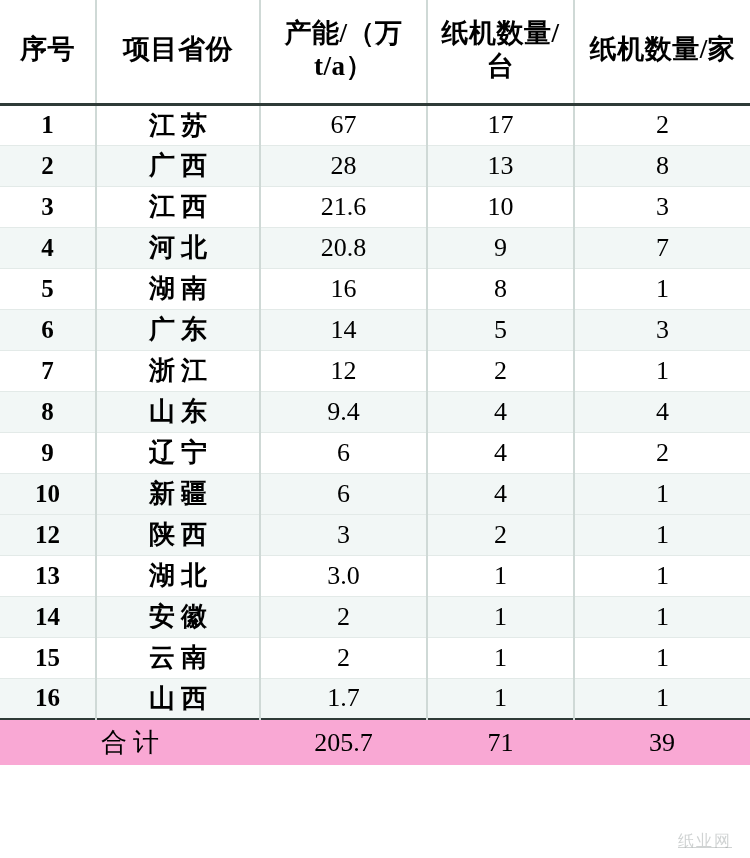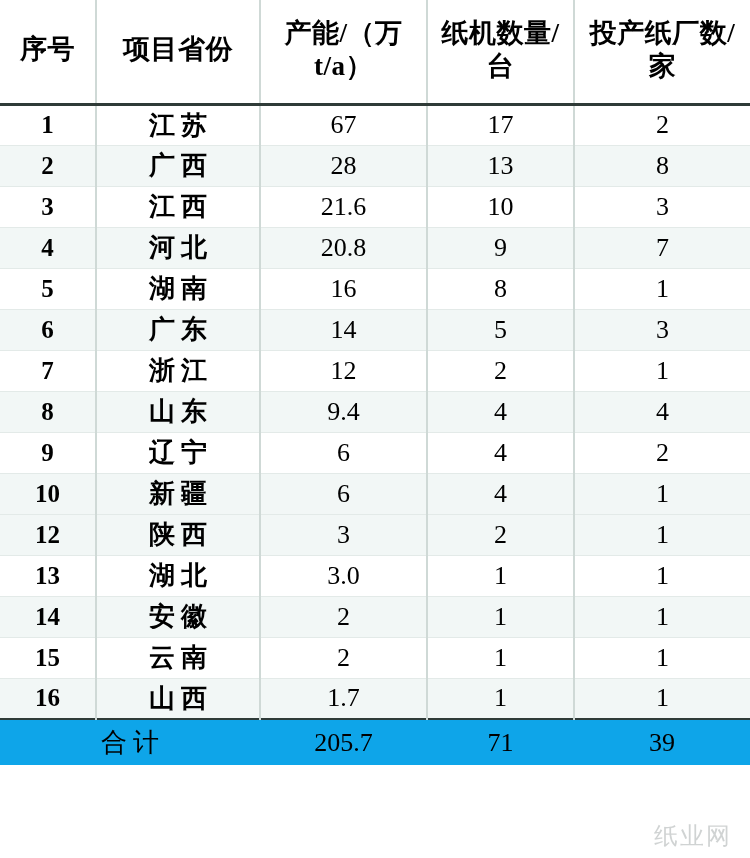--- a/index.html
+++ b/index.html
@@ -64,43 +64,44 @@
   }
   tbody td.prov {
     letter-spacing: 6px;
     text-indent: 6px;
     font-weight: bold;
   }
   tbody tr.odd td { background: #ffffff; }
   tbody tr.even td { background: #f2f7f6; }
 
   tbody tr.total td {
-    background: #0ea5e9;
+    background: #f9a8d4;
     border-right: none;
     border-bottom: none;
     font-size: 26px;
     height: 46px;
   }
   tbody tr.total td.label {
     letter-spacing: 6px;
     text-indent: 6px;
   }
   tbody tr.total {
     border-top: 2px solid #2f3b38;
   }
 
   .watermark {
     position: absolute;
     right: 18px;
     bottom: 6px;
-    font-size: 24px;
+    font-size: 16px;
     color: rgba(120,130,128,0.35);
     letter-spacing: 2px;
     pointer-events: none;
     font-family: "Liberation Sans", sans-serif;
+    text-decoration: underline;
   }
 </style>
 </head>
 <body>
 
 <div id="table-wrap">
 
   <table class="data-table">
     <colgroup>
       <col class="c0">
@@ -108,21 +109,21 @@
         <col class="c2">
         <col class="c3">
         <col class="c4">
     </colgroup>
     <thead>
       <tr>
         <th>序号</th>
         <th>项目省份</th>
         <th>产能/（万t/a）</th>
         <th>纸机数量/台</th>
-        <th class="last">投产纸厂数/家</th>
+        <th class="last">纸机数量/家</th>
       </tr>
     </thead>
     <tbody>
 
       <tr class="odd">
         <td class="idx">1</td>
         <td class="prov">江苏</td>
         <td>67</td>
         <td>17</td>
         <td class="last">2</td>

